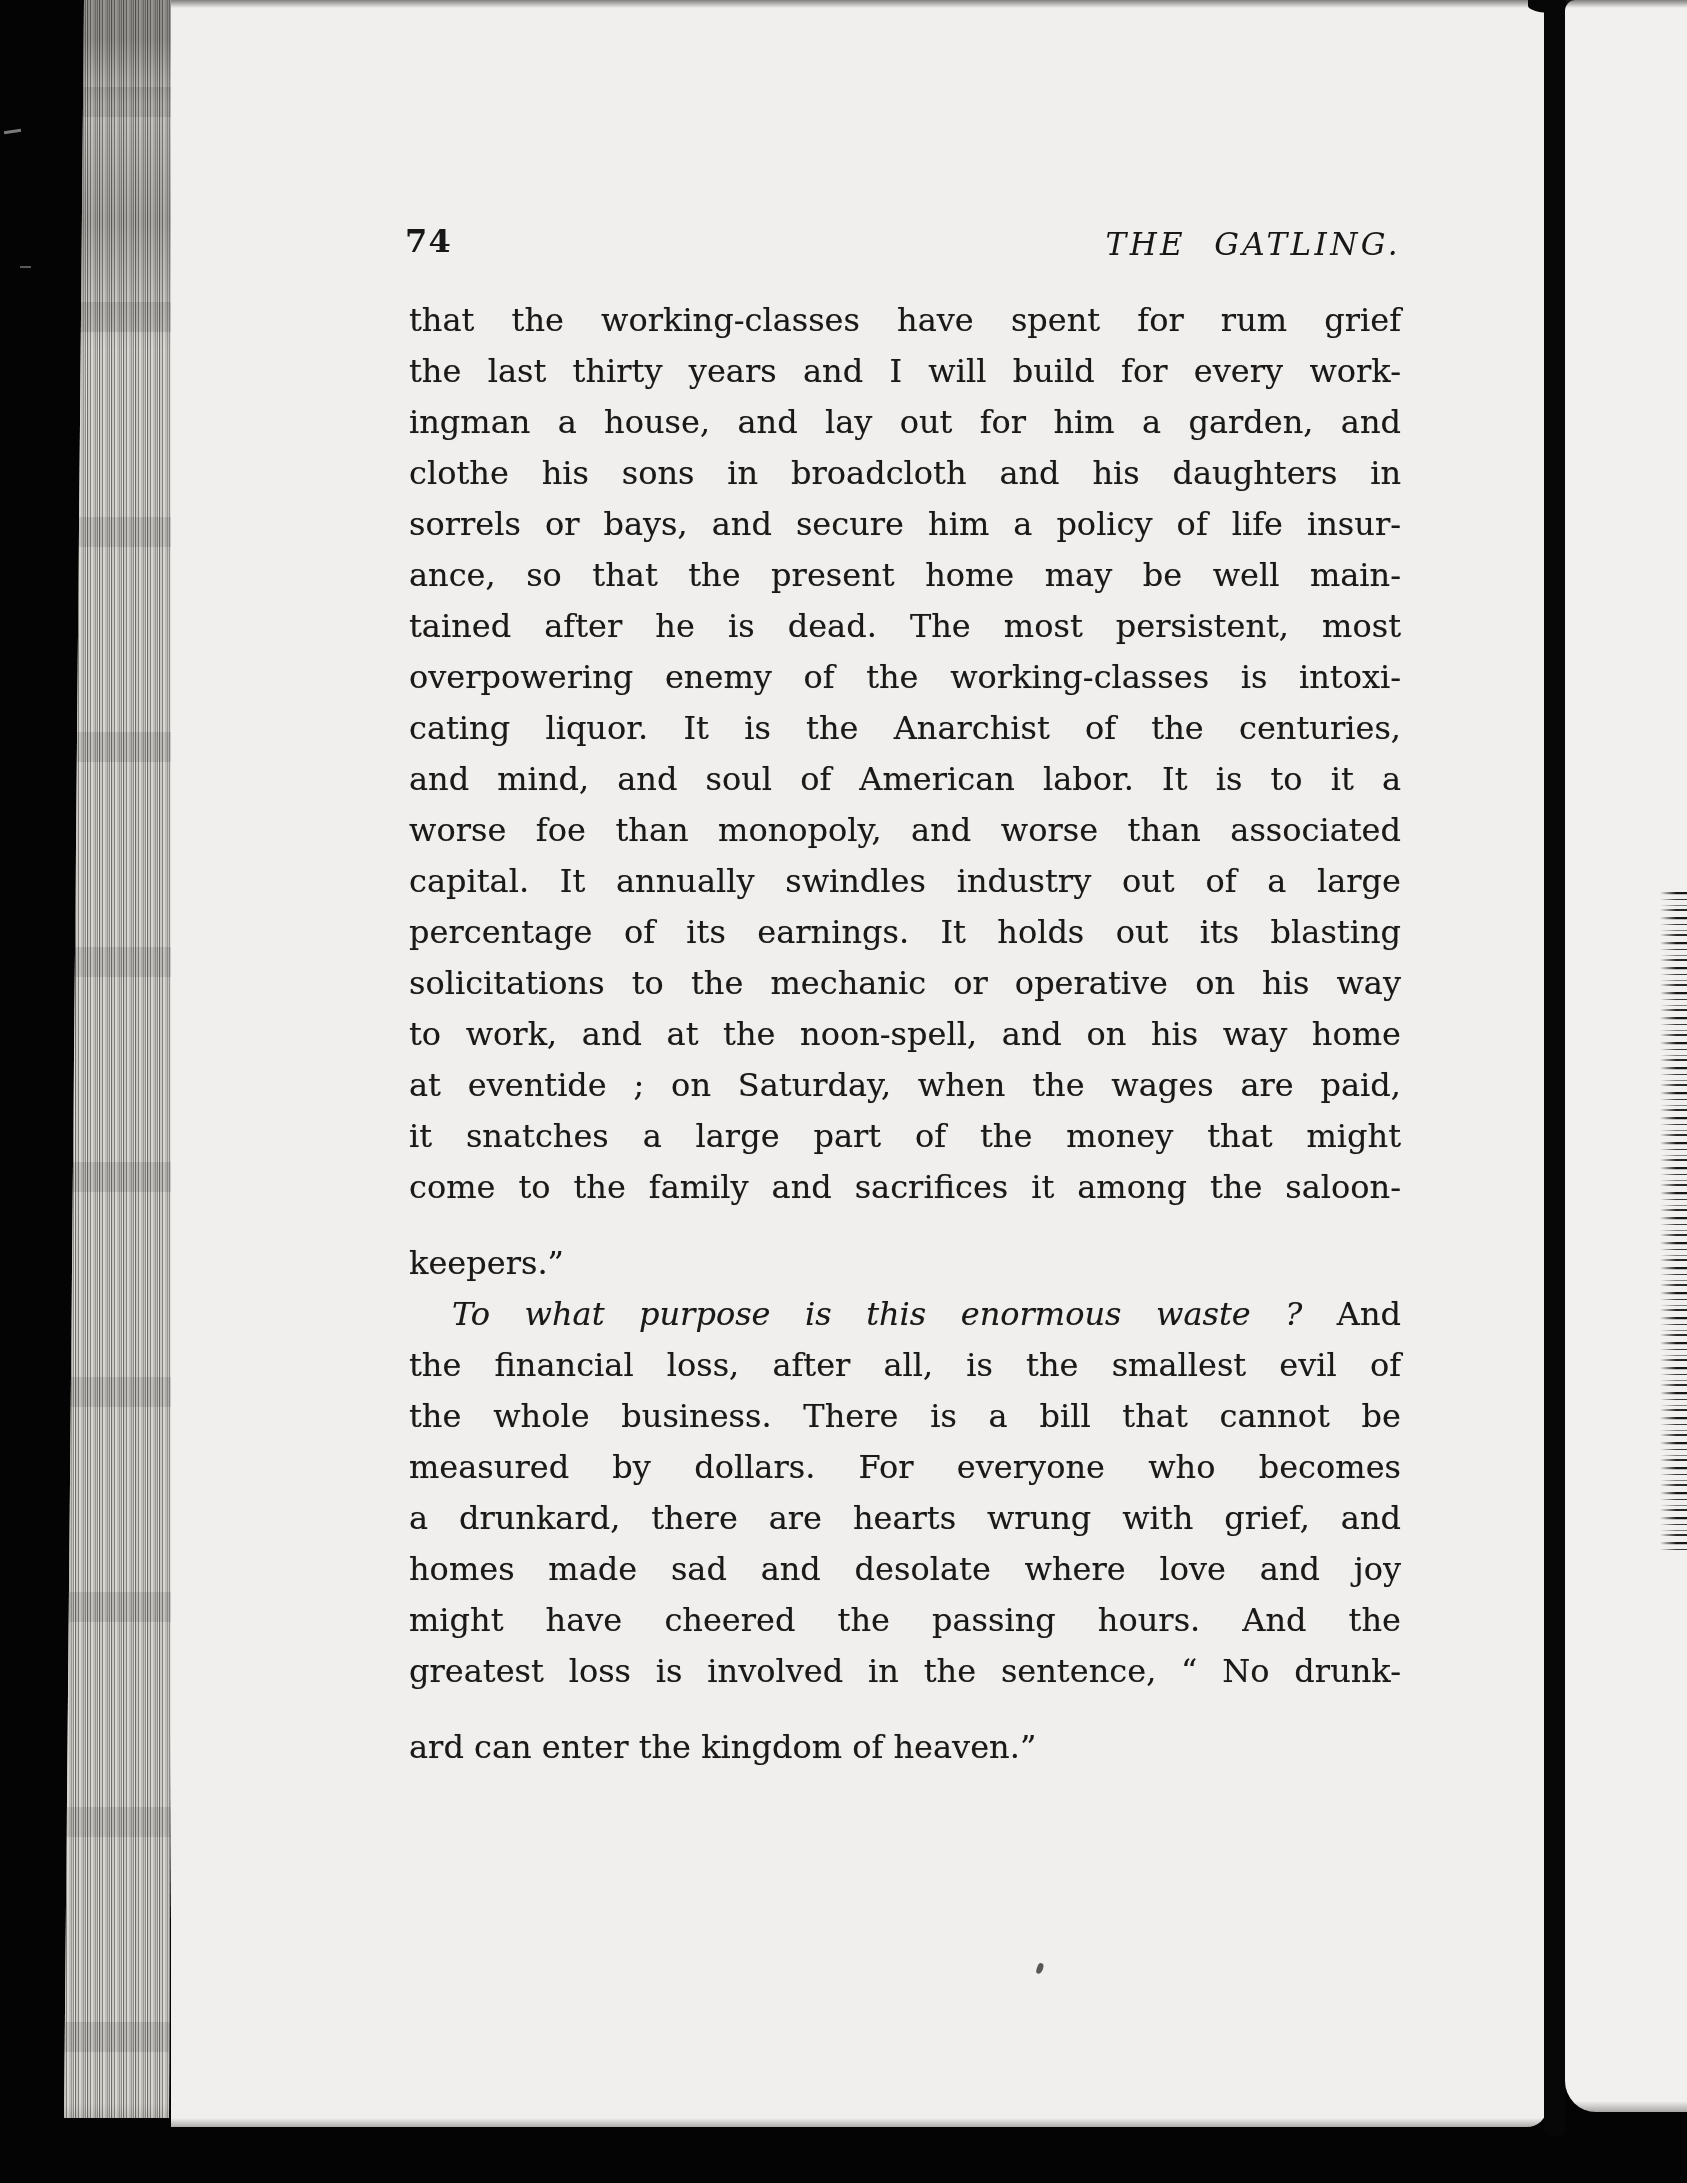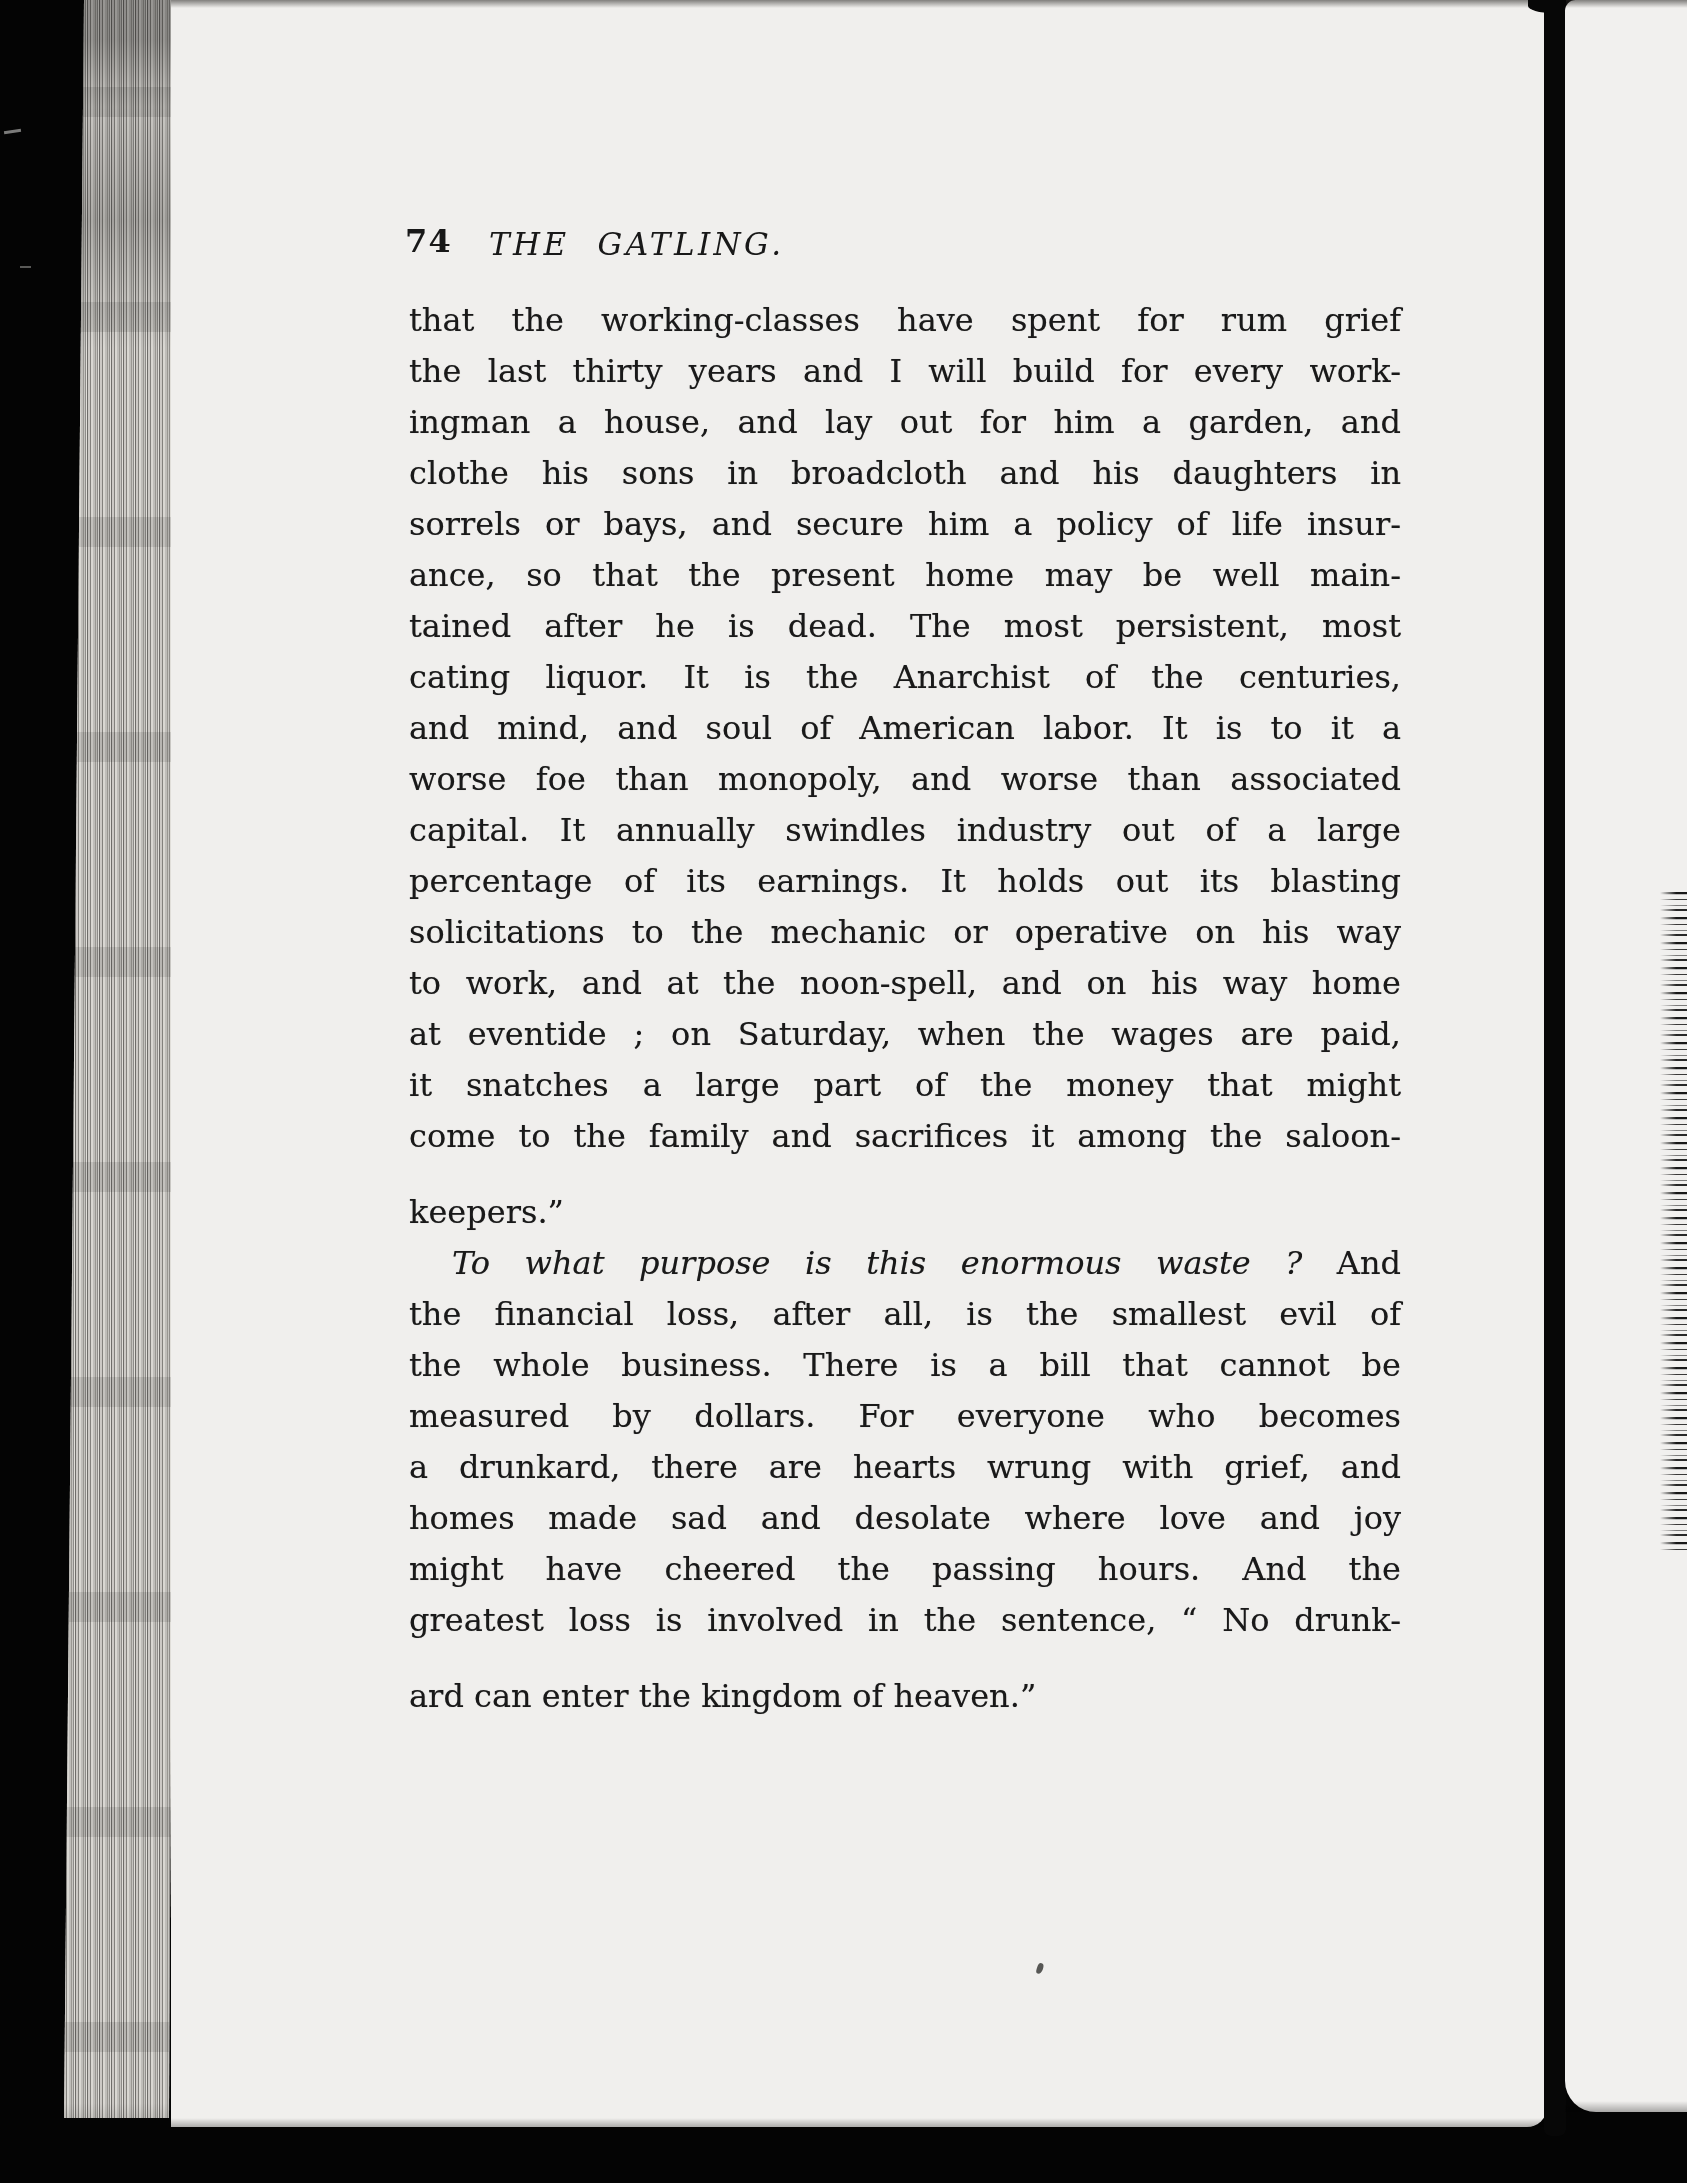--- a/index.html
+++ b/index.html
@@ -81,21 +81,21 @@
   
   .header{
     position:absolute;left:409px;top:221px;width:992px;height:43px;
     color:#181818;
   }
   .page-num{
     position:absolute;left:-4px;top:1.3px;
     font-size:32px;letter-spacing:1.3px;font-weight:bold;
   }
   .running-title{
-    position:absolute;left:0;right:0;top:5.4px;text-align:left;text-indent:80px;
+    position:absolute;left:0;right:0;top:5.4px;text-align:right;text-indent:80px;
     font-style:italic;font-size:31px;letter-spacing:3.4px;word-spacing:14.8px;
   }
   .text-block{
     position:absolute;left:409px;top:295px;width:992px;
     font-size:32px;line-height:51px;color:#191919;
     text-shadow:0 0 0.7px rgba(25,25,25,.4);
   }
   .line{text-align:justify;text-align-last:justify;}
   .line.last{text-align-last:left;margin-top:25px;}
   .line.indent{text-indent:43px;}
@@ -131,20 +131,21 @@
   </div>
 
   <div class="text-block">
       <div class="line"><span>that the working-classes have spent for rum grief</span></div>
       <div class="line"><span>the last thirty years and I will build for every work-</span></div>
       <div class="line"><span>ingman a house, and lay out for him a garden, and</span></div>
       <div class="line"><span>clothe his sons in broadcloth and his daughters in</span></div>
       <div class="line"><span>sorrels or bays, and secure him a policy of life insur-</span></div>
       <div class="line"><span>ance, so that the present home may be well main-</span></div>
       <div class="line"><span>tained after he is dead. The most persistent, most</span></div>
+      <div class="line"><span>overpowering enemy of the working-classes is intoxi-</span></div>
       <div class="line"><span>cating liquor. It is the Anarchist of the centuries,</span></div>
       <div class="line"><span>and mind, and soul of American labor. It is to it a</span></div>
       <div class="line"><span>worse foe than monopoly, and worse than associated</span></div>
       <div class="line"><span>capital. It annually swindles industry out of a large</span></div>
       <div class="line"><span>percentage of its earnings. It holds out its blasting</span></div>
       <div class="line"><span>solicitations to the mechanic or operative on his way</span></div>
       <div class="line"><span>to work, and at the noon-spell, and on his way home</span></div>
       <div class="line"><span>at eventide ; on Saturday, when the wages are paid,</span></div>
       <div class="line"><span>it snatches a large part of the money that might</span></div>
       <div class="line"><span>come to the family and sacrifices it among the saloon-</span></div>

